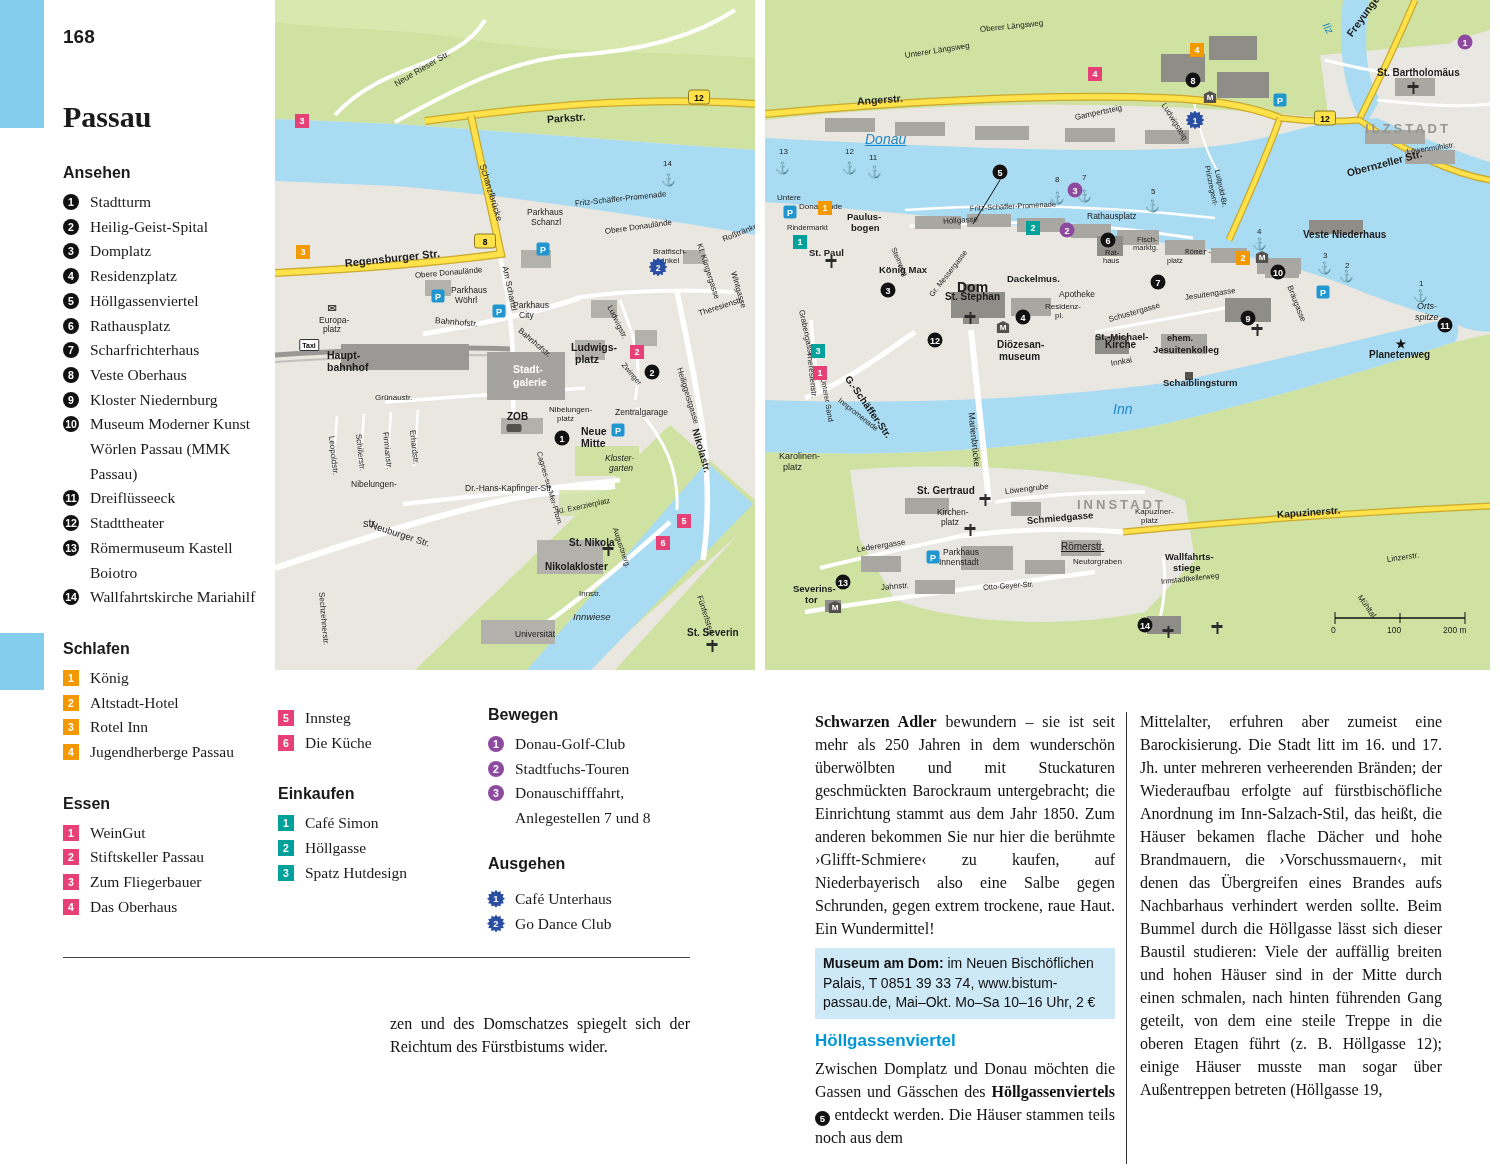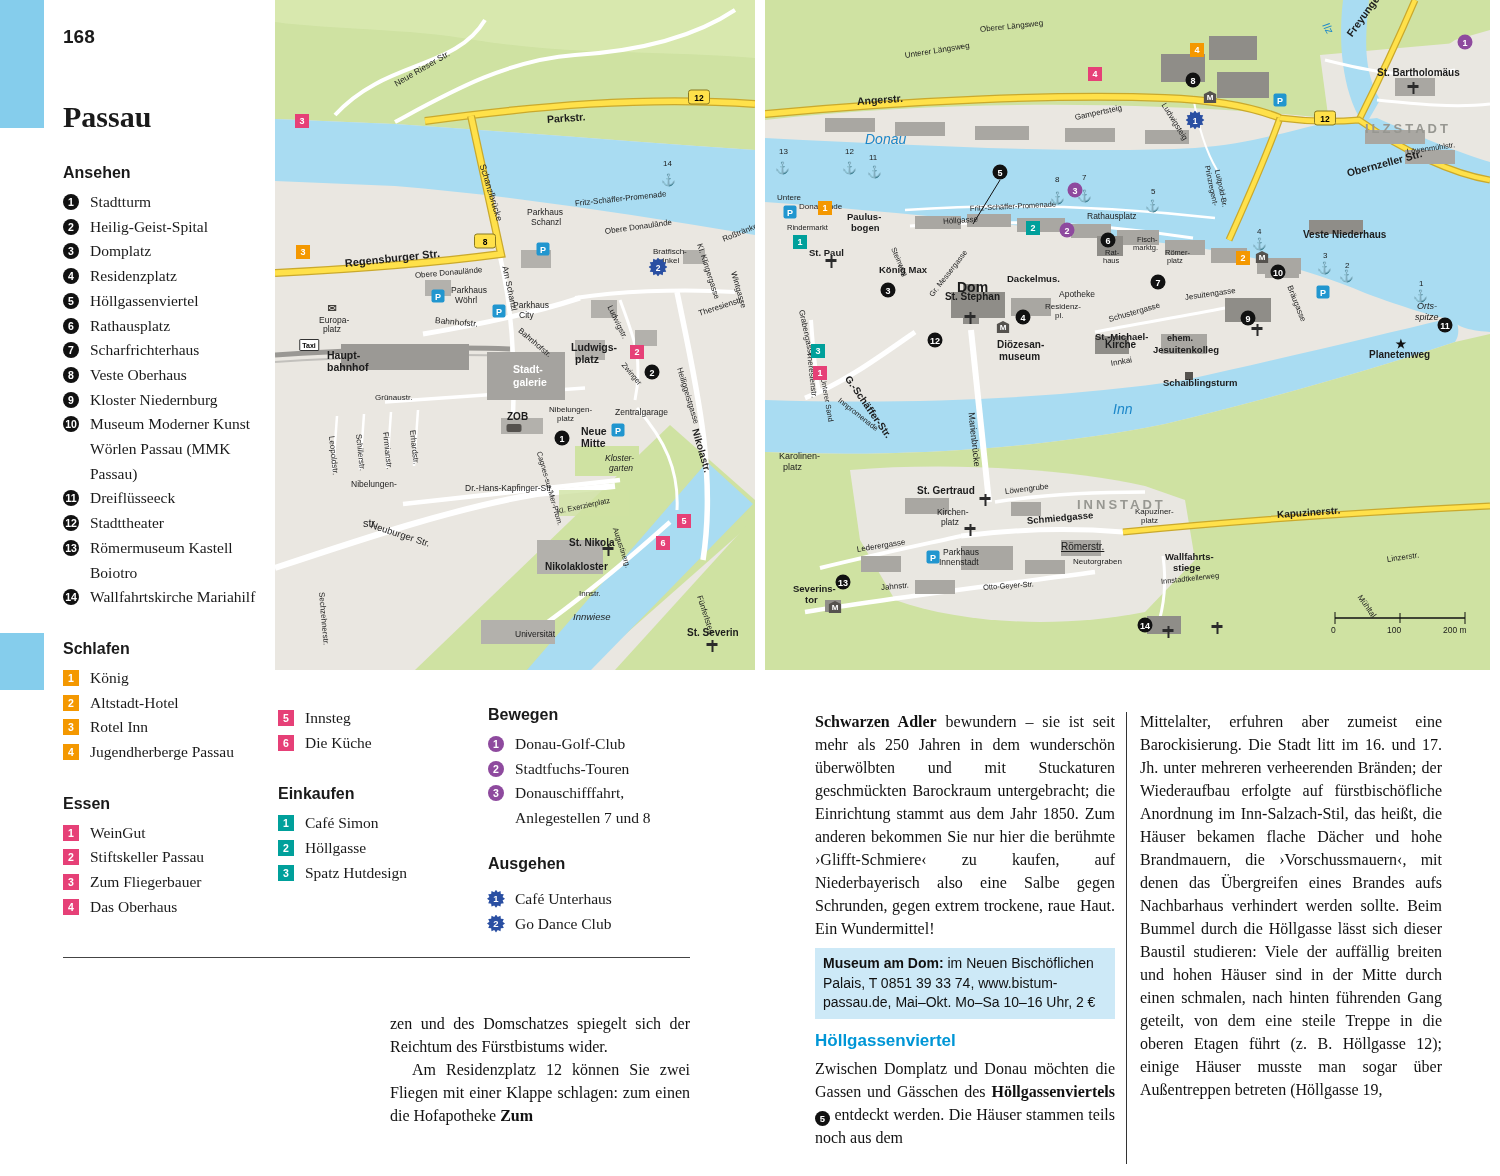--- a/index.html
+++ b/index.html
@@ -393,21 +393,21 @@
         <span class="maplabel" style="left: 140px; top: 52px; font-size: 8px; transform: rotate(-9deg);">Unterer Längsweg</span>
         <span class="maplabel b" style="left: 92px; top: 96px; font-size: 10.5px; transform: rotate(-4deg);">Angerstr.</span>
         <span class="maplabel" style="left: 310px; top: 114px; font-size: 8px; transform: rotate(-12deg);">Gampertsteig</span>
         <span class="maplabel" style="left: 398px; top: 100px; font-size: 8px; transform: rotate(58deg);">Ludwigsteig</span>
         <span class="maplabel w" style="left: 560px; top: 18px; font-size: 11px; transform: rotate(60deg);">Ilz</span>
         <span class="maplabel b" style="left: 584px; top: 30px; font-size: 10.5px; transform: rotate(-54deg);">Freyunger Str.</span>
         <span class="maplabel b" style="left: 612px; top: 68px; font-size: 10px;">St. Bartholomäus</span>
         <span class="maplabel reg" style="left: 600px; top: 122px; font-size: 13px;">ILZSTADT</span>
         <span class="maplabel tiny" style="left: 642px; top: 148px; transform: rotate(-8deg);">Löwenmühlstr.</span>
         <span class="maplabel b" style="left: 582px; top: 168px; font-size: 10.5px; transform: rotate(-15deg);">Obernzeller Str.</span>
-        <span class="maplabel w" style="left: 100px; top: 132px; font-size: 14px;">Donau</span>
+        <span class="maplabel w" style="left: 100px; top: 132px; font-size: 14px; text-decoration: underline;">Donau</span>
         <span class="maplabel" style="left: 14px; top: 148px; font-size: 8px;">13</span>
         <span class="maplabel" style="left: 80px; top: 148px; font-size: 8px;">12</span>
         <span class="maplabel" style="left: 104px; top: 154px; font-size: 8px;">11</span>
         <span class="maplabel" style="left: 290px; top: 176px; font-size: 8px;">8</span>
         <span class="maplabel" style="left: 317px; top: 174px; font-size: 8px;">7</span>
         <span class="maplabel" style="left: 386px; top: 188px; font-size: 8px;">5</span>
         <span class="maplabel" style="left: 492px; top: 228px; font-size: 8px;">4</span>
         <span class="maplabel" style="left: 558px; top: 252px; font-size: 8px;">3</span>
         <span class="maplabel" style="left: 580px; top: 262px; font-size: 8px;">2</span>
         <span class="maplabel" style="left: 654px; top: 280px; font-size: 8px;">1</span>
@@ -425,21 +425,21 @@
         <span class="maplabel b" style="left: 180px; top: 292px; font-size: 10px;">St. Stephan</span>
         <span class="maplabel b" style="left: 242px; top: 274px; font-size: 9.5px;">Dackelmus.</span>
         <span class="maplabel" style="left: 294px; top: 290px; font-size: 8.5px;">Apotheke</span>
         <span class="maplabel" style="left: 280px; top: 303px; font-size: 8px;">Residenz-</span>
         <span class="maplabel" style="left: 290px; top: 312px; font-size: 8px;">pl.</span>
         <span class="maplabel" style="left: 322px; top: 212px; font-size: 8.5px;">Rathausplatz</span>
         <span class="maplabel tiny" style="left: 340px; top: 249px;">Rat-</span>
         <span class="maplabel tiny" style="left: 338px; top: 257px;">haus</span>
         <span class="maplabel tiny" style="left: 372px; top: 236px;">Fisch-</span>
         <span class="maplabel tiny" style="left: 368px; top: 244px;">marktg.</span>
-        <span class="maplabel tiny" style="left: 400px; top: 249px;">Römer-</span>
+        <span class="maplabel tiny" style="left: 420px; top: 249px; font-family: Liberation Mono, monospace;">Römer-</span>
         <span class="maplabel tiny" style="left: 402px; top: 257px;">platz</span>
         <span class="maplabel tiny" style="left: 166px; top: 292px; transform: rotate(-52deg);">Gr. Messergasse</span>
         <span class="maplabel" style="left: 36px; top: 306px; font-size: 8px; transform: rotate(78deg);">Grabengasse</span>
         <span class="maplabel" style="left: 44px; top: 348px; font-size: 8px; transform: rotate(84deg);">Theresienstr.</span>
         <span class="maplabel tiny" style="left: 58px; top: 374px; transform: rotate(80deg);">Unterer Sand</span>
         <span class="maplabel" style="left: 344px; top: 316px; font-size: 8px; transform: rotate(-16deg);">Schustergasse</span>
         <span class="maplabel" style="left: 420px; top: 294px; font-size: 8px; transform: rotate(-8deg);">Jesuitengasse</span>
         <span class="maplabel b" style="left: 330px; top: 332px; font-size: 9.5px;">St.-Michael-</span>
         <span class="maplabel b" style="left: 340px; top: 340px; font-size: 10px; text-align: right;">Kirche</span>
         <span class="maplabel b" style="left: 402px; top: 334px; font-size: 9px;">ehem.</span>
@@ -539,21 +539,20 @@
         <div class="mk mk-anchor" style="left: 388px; top: 206px;">⚓</div>
         <div class="mk mk-anchor" style="left: 495px; top: 244px;">⚓</div>
         <div class="mk mk-anchor" style="left: 560px; top: 268px;">⚓</div>
         <div class="mk mk-anchor" style="left: 582px; top: 276px;">⚓</div>
         <div class="mk mk-anchor" style="left: 656px; top: 296px;">⚓</div>
       </div>
   </div>
 
   <div id="acol2" class="col">
       <p>zen und des Domschatzes spiegelt sich der Reichtum des Fürstbistums wider.</p>
-      <p class="ind">Am Residenzplatz 12 können Sie zwei Fliegen mit einer Klappe schlagen: zum einen die Hofapotheke <b>Zum</b></p>
     </div>
   <div id="acol3" class="col">
     <div>
         <p><b>Schwarzen Adler</b> bewundern – sie ist seit mehr als 250 Jahren in dem wunderschön überwölbten und mit Stuckaturen geschmückten Barockraum untergebracht; die Einrichtung stammt aus dem Jahr 1850. Zum anderen bekommen Sie nur hier die berühmte ›Glifft-Schmiere‹ zu kaufen, auf Niederbayerisch also eine Salbe gegen Schrunden, gegen extrem trockene, raue Haut. Ein Wundermittel!</p>
       </div>
     <div class="infobox">
         <p><b>Museum am Dom:</b> im Neuen Bischöflichen Palais, T 0851 39 33 74, www.bistum-passau.de, Mai–Okt. Mo–Sa 10–16 Uhr, 2 €</p>
       </div>
     <h3 class="blue">Höllgassenviertel</h3>
     <div>

